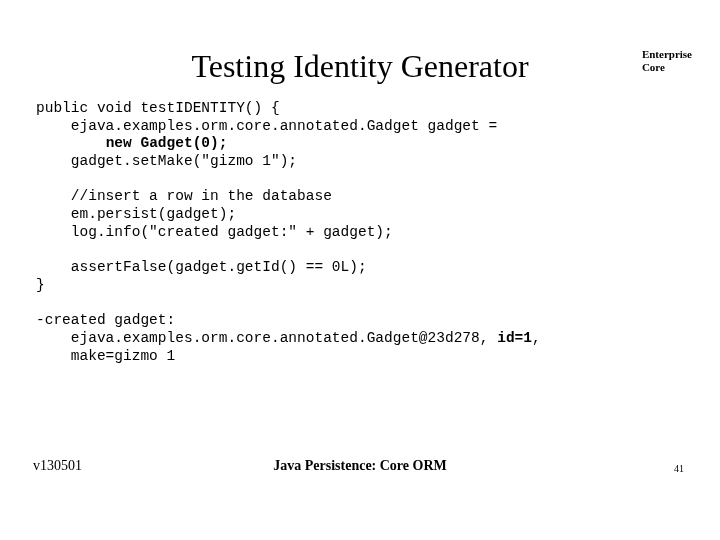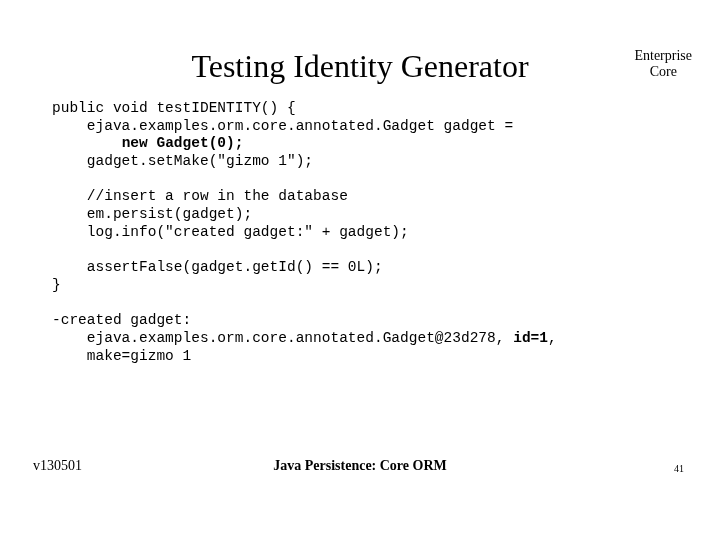--- a/index.html
+++ b/index.html
@@ -24,34 +24,34 @@
     left: 0;
     width: 720px;
     text-align: center;
     font-size: 32px;
     font-weight: normal;
   }
   .top-right-label {
     position: absolute;
     top: 48px;
     right: 28px;
-    font-size: 14px;
+    font-size: 11px;
     line-height: 1.15;
-    text-align: center;
+    text-align: left;
+    font-weight: bold;
   }
   .code-block {
     position: absolute;
     top: 100px;
     left: 36px;
     right: 36px;
     font-family: "Courier New", Courier, monospace;
     font-size: 14.5px;
     line-height: 1.22;
     white-space: pre;
-    margin-left: 16px;
   }
   .bold {
     font-weight: bold;
   }
   .footer-left {
     position: absolute;
     bottom: 26px;
     left: 33px;
     font-size: 14px;
   }

